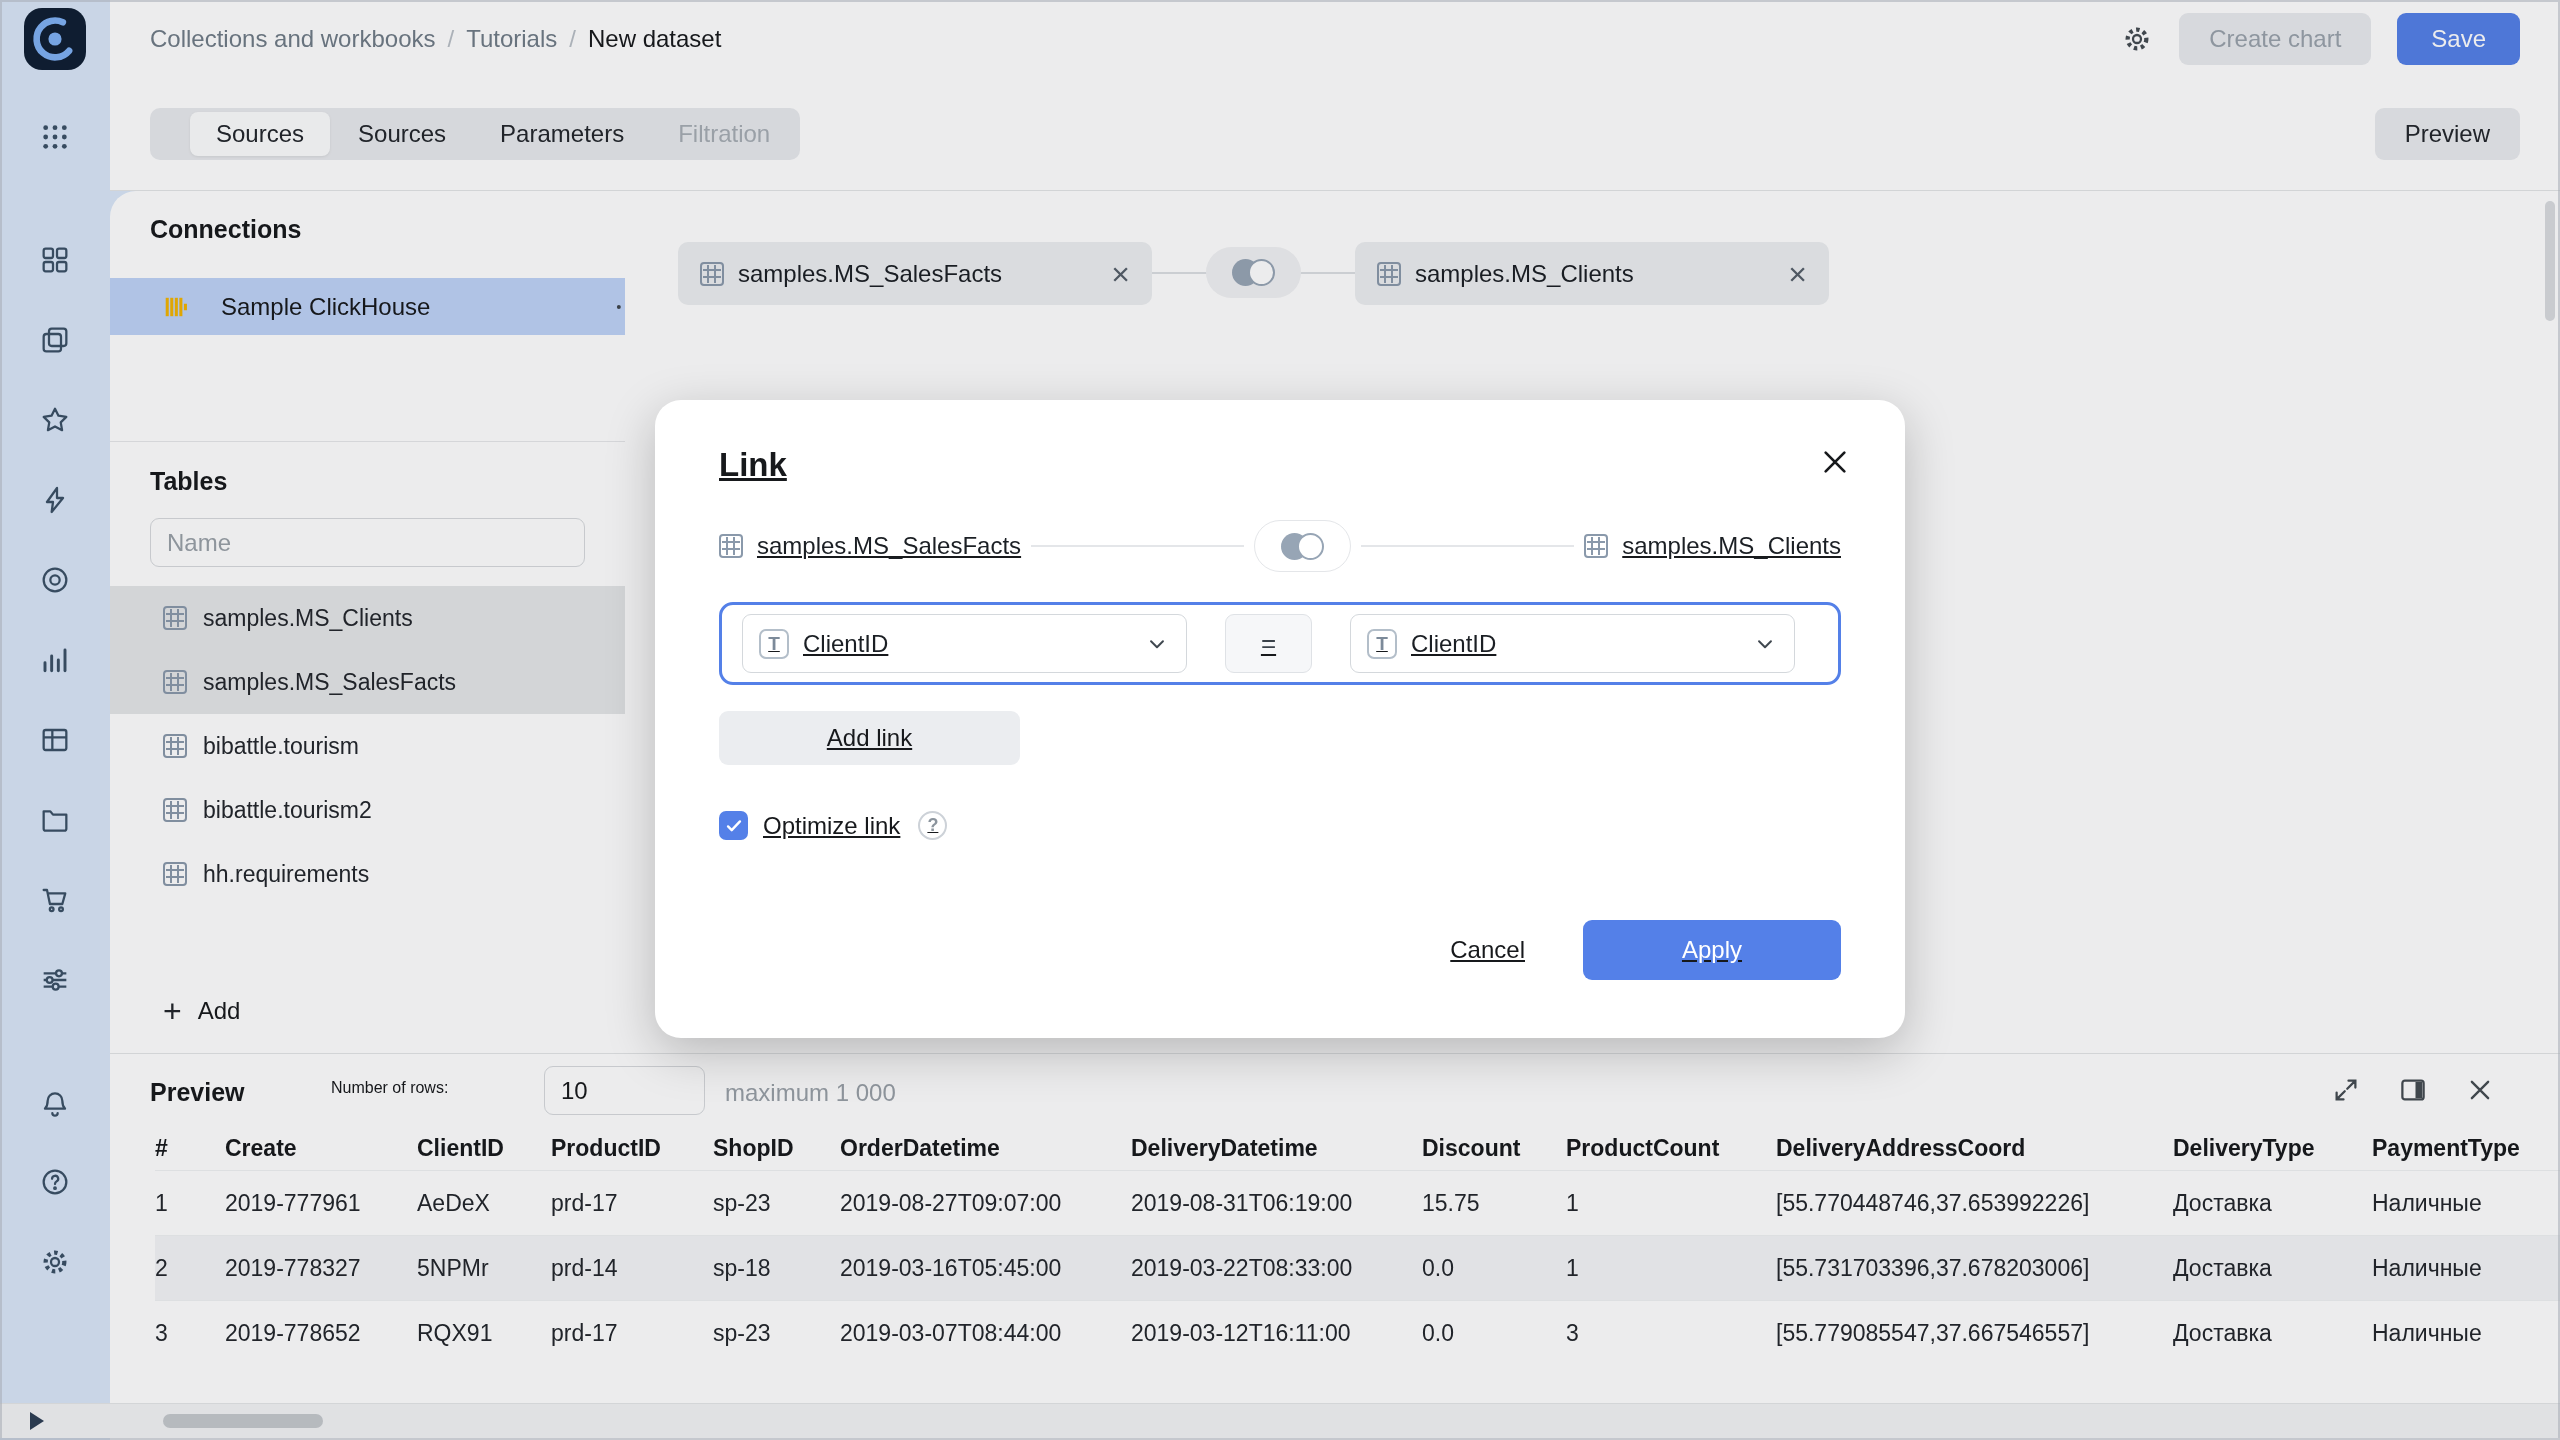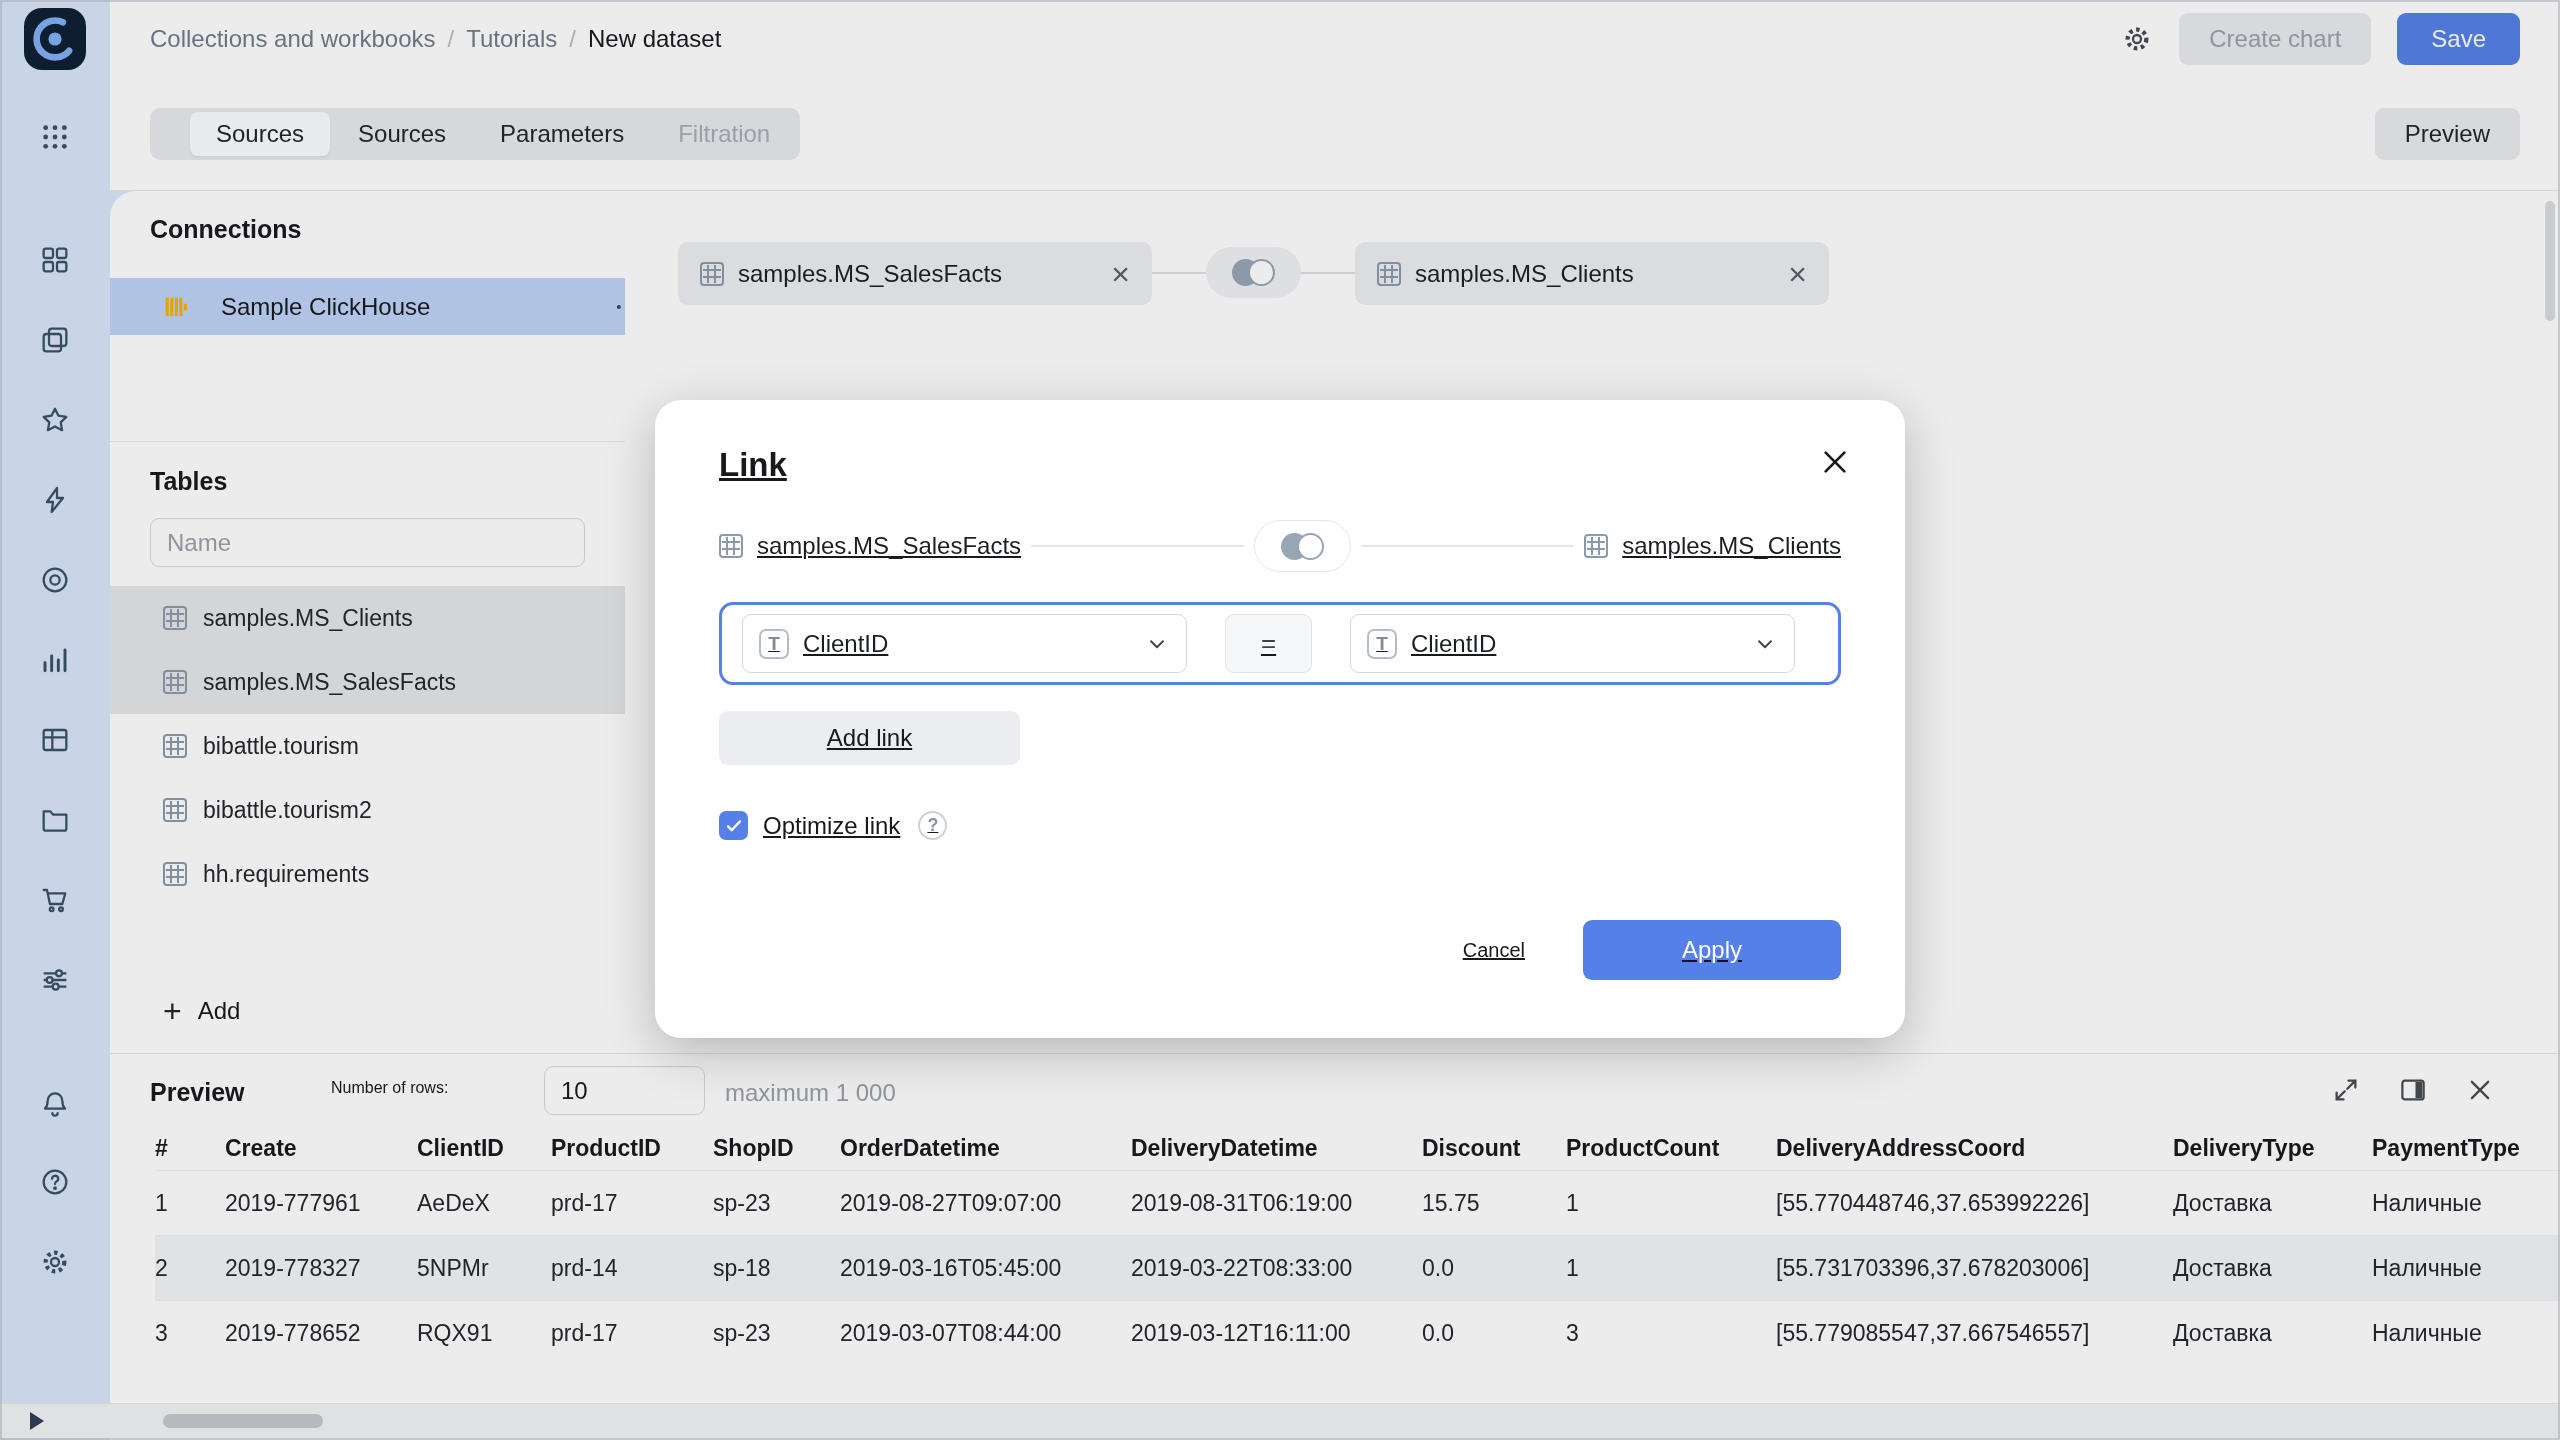--- a/index.html
+++ b/index.html
@@ -123,21 +123,21 @@
   .eq{width:87px;height:59px;border:1px solid #dfe2e6;background:#f6f7f9;border-radius:9px;
       display:flex;align-items:center;justify-content:center;font-size:26px;color:#3a424a;box-sizing:border-box;flex:none;}
   .add-link{margin-top:26px;width:301px;height:54px;background:#ebedf0;border:none;border-radius:9px;
             font-size:24px;color:#17191c;display:block;font-family:inherit;}
   .optimize{margin-top:46px;display:flex;align-items:center;}
   .checkbox{width:29px;height:29px;border-radius:7px;background:#5480e8;display:flex;align-items:center;justify-content:center;}
   .opt-label{margin-left:15px;font-size:24px;color:#17191c;}
   .help{margin-left:18px;width:29px;height:29px;border-radius:50%;border:2px solid #cdd2d8;color:#8b949d;
         font-size:18px;font-weight:bold;display:flex;align-items:center;justify-content:center;box-sizing:border-box;}
   .modal-footer{margin-top:80px;display:flex;justify-content:flex-end;align-items:center;gap:26px;}
-  .btn.flat{height:58px;padding:0 32px;background:transparent;color:#17191c;font-size:20px;}
+  .btn.flat{height:58px;padding:0 32px;background:transparent;color:#17191c;font-size:24px;}
   .btn.apply{width:258px;height:60px;border-radius:9px;background:#5480e8;color:#fff;font-size:24px;}
 
   .frame{position:absolute;inset:0;box-shadow:inset 0 0 0 2px rgba(165,172,180,0.55);z-index:60;pointer-events:none;}
 </style>
 </head>
 <body>
 
 <div class="app">
 
   <aside class="sidebar">

